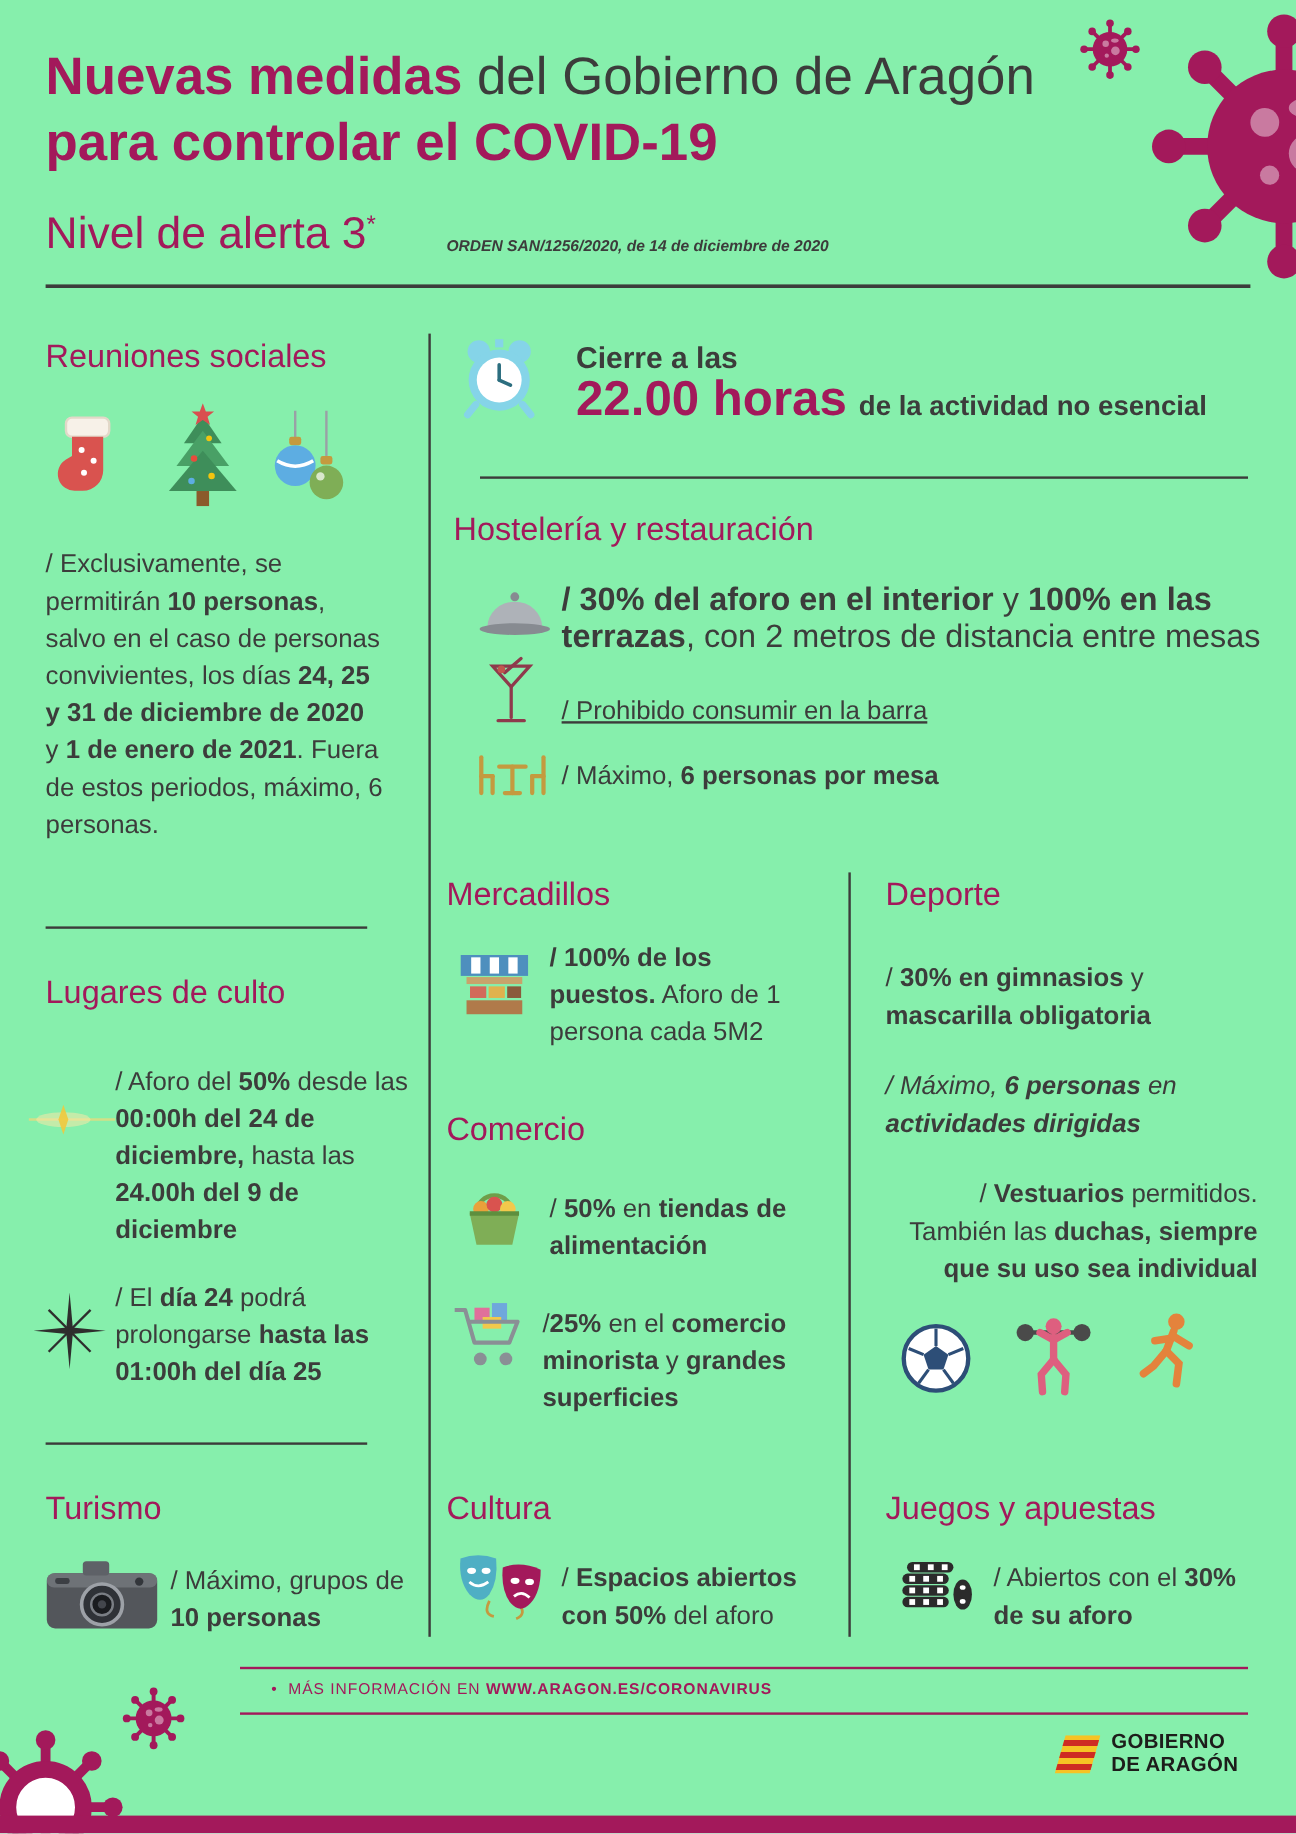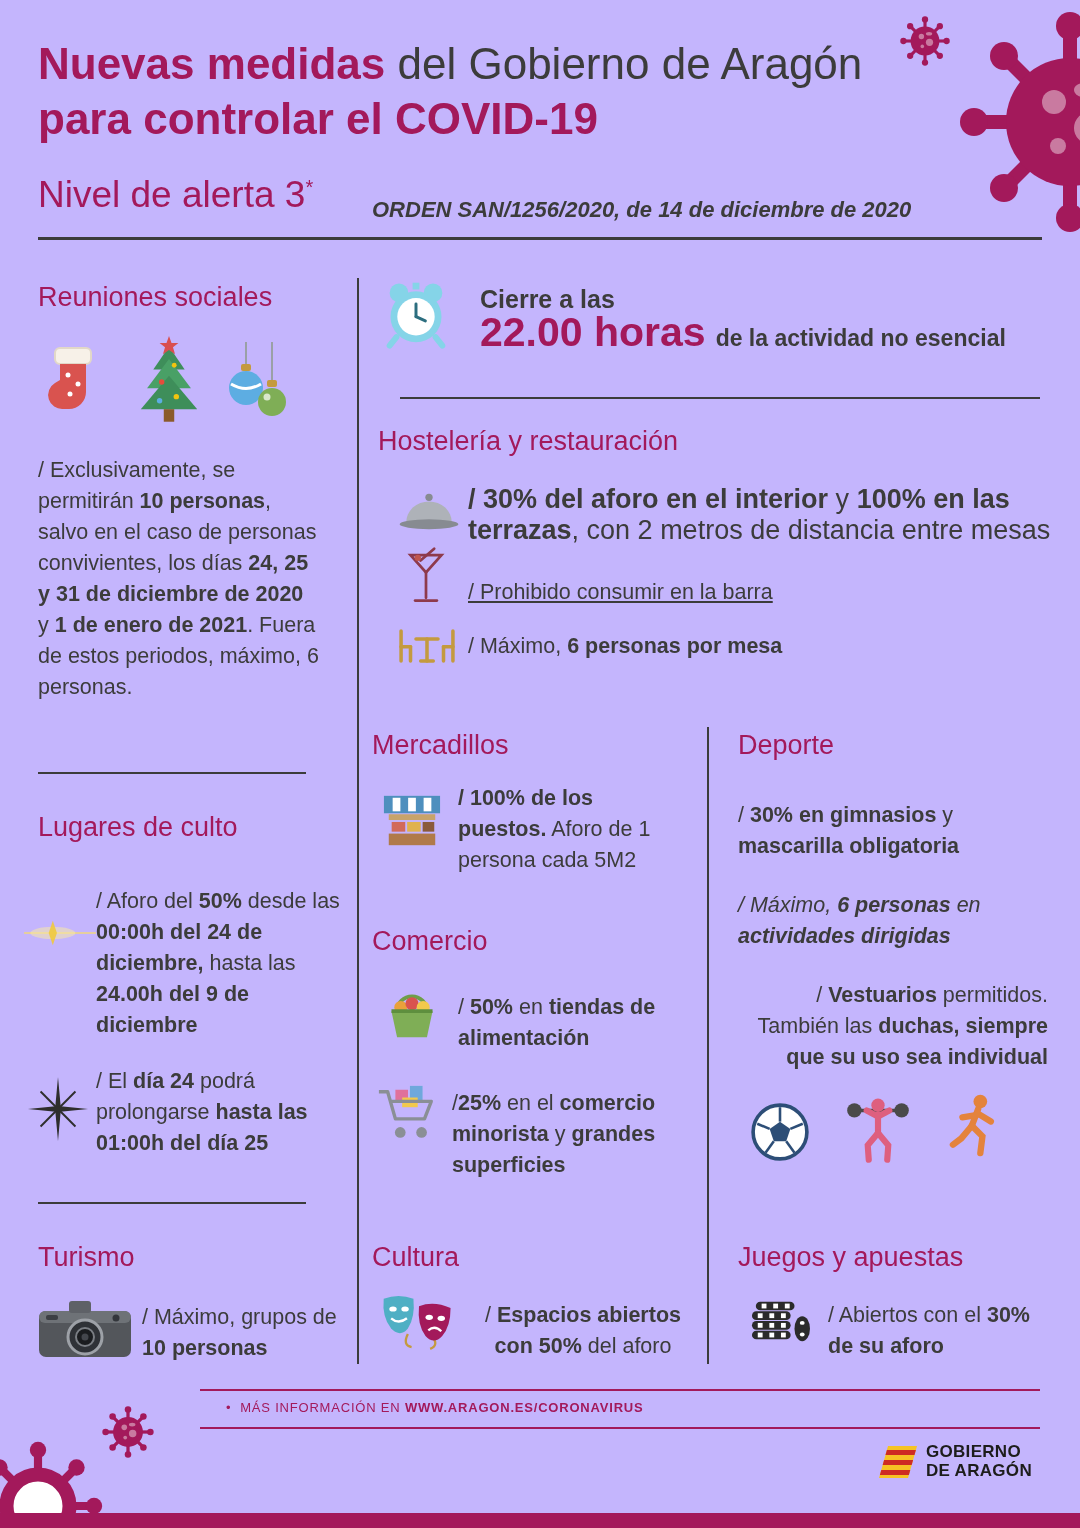--- a/index.html
+++ b/index.html
@@ -1,29 +1,29 @@
 <!DOCTYPE html>
 <html style="--accent: #A3195B; --text: #3C3C3B;"><head>
 <meta charset="utf-8">
 <style>
   * { margin:0; padding:0; box-sizing:border-box; }
   :root { --accent:#A3195B; --text:#3C3C3B; }
   html,body { background:#ffffff; }
   .page {
     position:relative; width:1080px; height:1528px; margin:0 auto;
-    background:#c4b5fd; overflow:hidden; color:var(--text);
+    background:#86efac; overflow:hidden; color:var(--text);
     font-family:"Liberation Sans", sans-serif;
   }
   .abs { position:absolute; }
   .title { font-size:44px; line-height:1.26; font-weight:700; color:var(--text); }
   .title .mg { color:var(--accent); font-weight:700; }
   .title .dk { color:var(--text); font-weight:400; }
   .alert { font-size:37px; font-weight:400; color:var(--accent); }
   .alert sup { font-size:20px; }
-  .order { font-size:22px; font-style:italic; font-weight:700; color:var(--text); }
+  .order { font-size:13px; font-style:italic; font-weight:700; color:var(--text); }
   .h-mg { font-size:27px; font-weight:400; color:var(--accent); }
   .body { font-size:21.5px; line-height:31px; color:var(--text); }
   .body b { font-weight:700; }
   .divider-h { background:#3C3C3B; height:2px; }
   .divider-v { background:#3C3C3B; width:2px; }
   .hr-accent { background:var(--accent); height:2px; }
   .closure-heading { font-size:25px; font-weight:700; }
   .closure-time { font-size:41px; font-weight:700; color:var(--accent);margin-top:32px; }
   .closure-suffix { font-size:23px; font-weight:700; margin-left:10px; }
   .footer-info { font-size:13px; letter-spacing:0.8px; color:var(--accent); }
@@ -322,21 +322,21 @@
     <path d="M30 44 q-6 12 4 14 M56 46 q8 10 -2 14" stroke="#C49A3F" stroke-width="2.5" fill="none"></path>
     <path d="M4 6 Q20 0 36 6 Q38 26 30 38 Q22 48 12 38 Q2 26 4 6 Z" fill="#4FAFC4"></path>
     <ellipse cx="14" cy="17" rx="4" ry="2.8" fill="#fff"></ellipse>
       <ellipse cx="27" cy="17" rx="4" ry="2.8" fill="#fff"></ellipse>
     <path d="M12 27 q8 7 17 0" stroke="#fff" stroke-width="2.5" fill="none"></path>
     <path d="M42 14 Q58 8 76 16 Q76 36 67 46 Q58 56 49 46 Q40 34 42 14 Z" fill="currentColor"></path>
     <ellipse cx="53" cy="26" rx="4" ry="2.8" fill="#fff"></ellipse>
       <ellipse cx="66" cy="27" rx="4" ry="2.8" fill="#fff"></ellipse>
     <path d="M52 40 q7 -6 14 1" stroke="#fff" stroke-width="2.5" fill="none"></path>
   </svg>
-  <p class="abs body" style="left:468px; top:1300px; width:230px;text-align:center;"><span>/ </span><b>Espacios abiertos con 50%</b><span> del aforo</span></p>
+  <p class="abs body" style="left:468px; top:1300px; width:230px;"><span>/ </span><b>Espacios abiertos con 50%</b><span> del aforo</span></p>
 
   <div class="abs h-mg" style="left:738px; top:1242px;">Juegos y apuestas</div>
   <svg class="abs" style="left:748px; top:1292px; width:64px; height:58px;" viewBox="0 0 66 60">
     <g fill="#2B2B2B">
       <rect x="4" y="40" width="40" height="9" rx="4.5"></rect>
         <rect x="4" y="30" width="40" height="9" rx="4.5"></rect>
       <rect x="4" y="20" width="40" height="9" rx="4.5"></rect>
         <rect x="8" y="10" width="40" height="9" rx="4.5"></rect>
       <ellipse cx="56" cy="38" rx="8" ry="13"></ellipse>
     </g>

